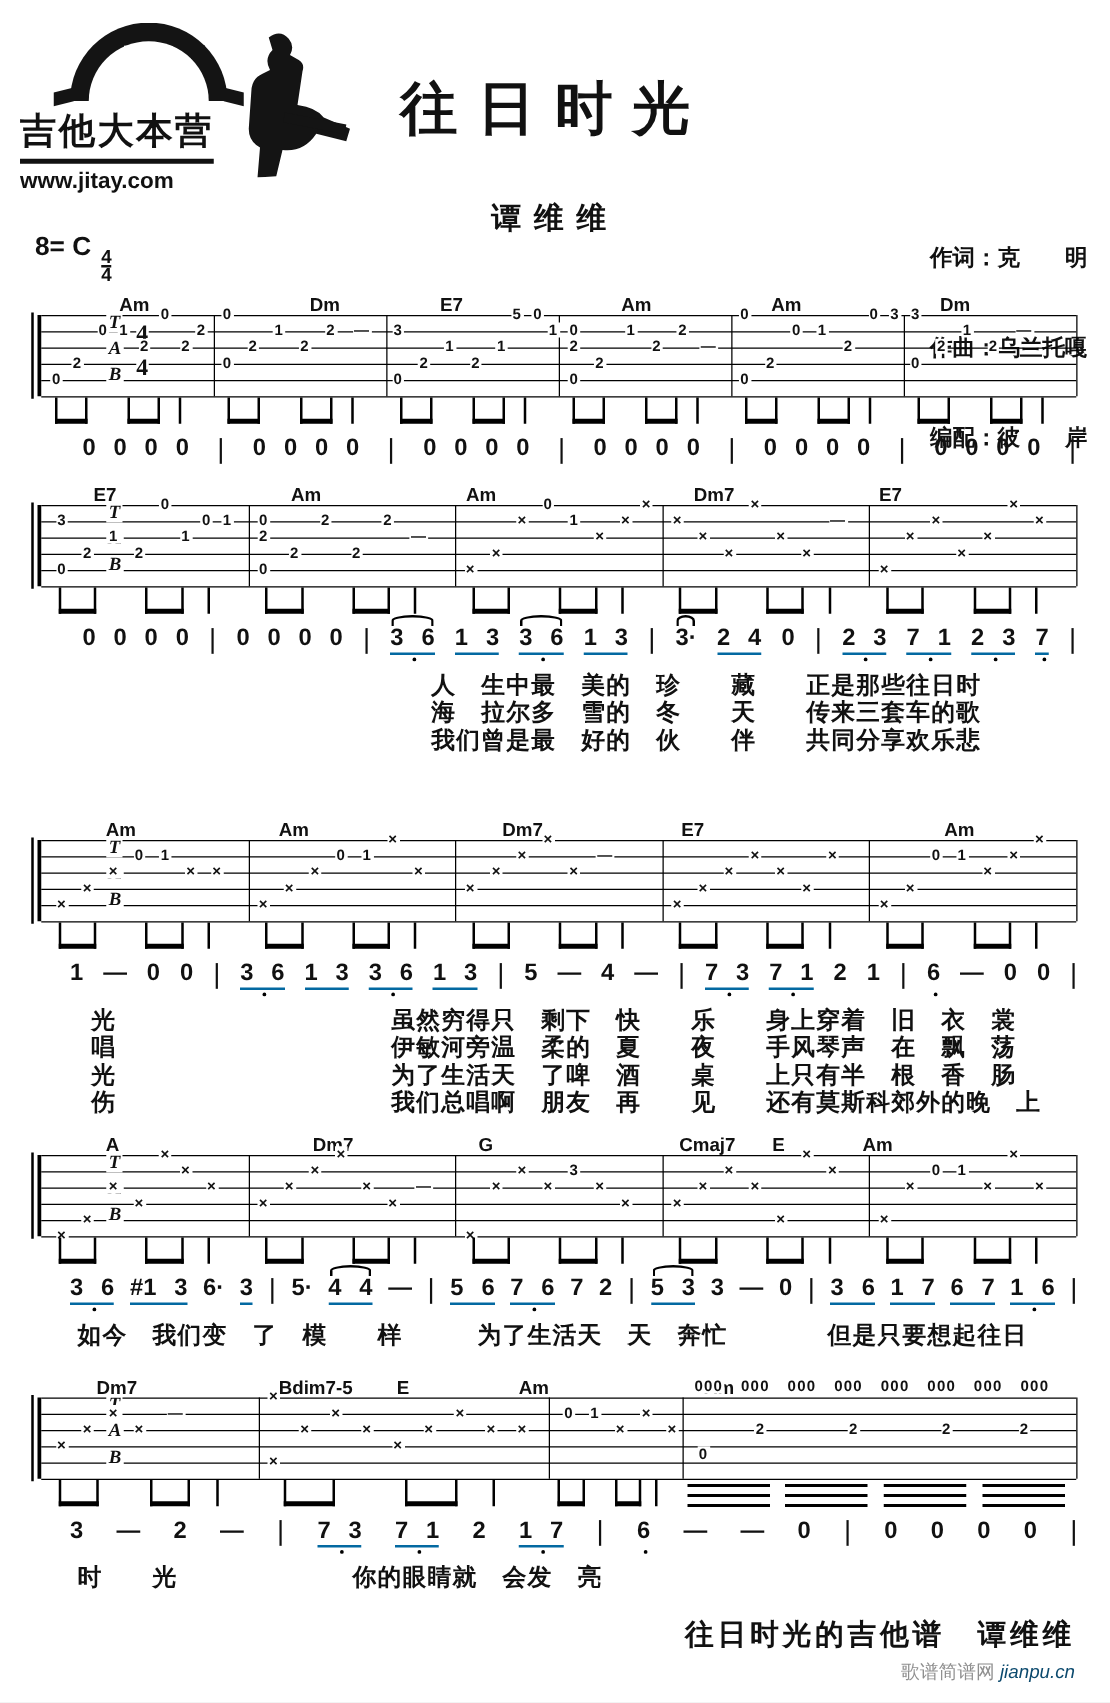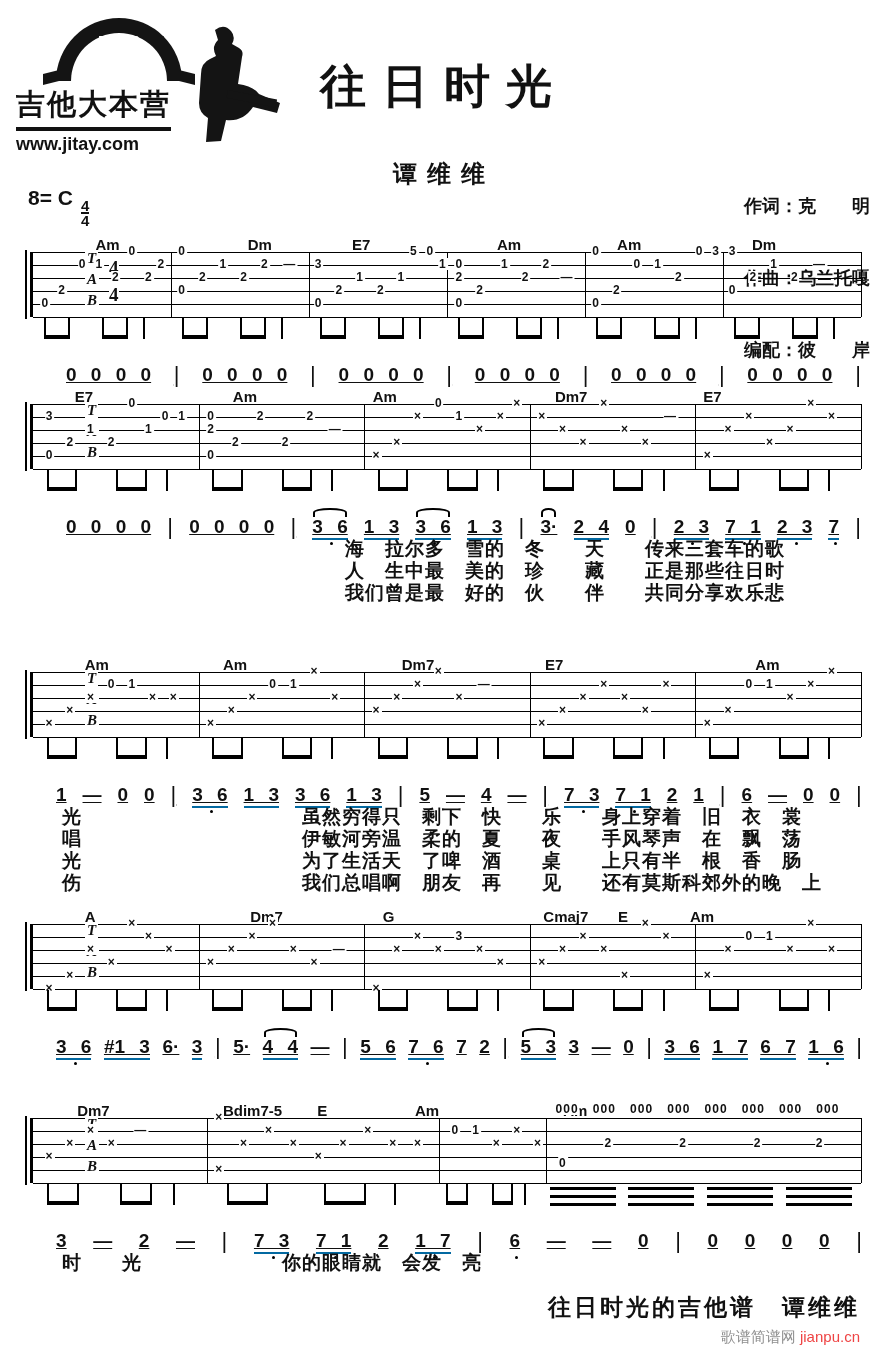--- a/index.html
+++ b/index.html
@@ -47,22 +47,22 @@
   .note{position:absolute;transform:translateX(-50%);font-weight:700;font-size:12px;line-height:12px;
         background:#fff;padding:0 1px;white-space:nowrap;letter-spacing:1px;}
   .beamrow{position:absolute;left:0;right:0;height:26px;}
   .ubeam{position:absolute;top:0;height:17px;border-left:2px solid #000;border-right:2px solid #000;
          border-bottom:4px solid #000;}
   .stem{position:absolute;top:0;height:21px;width:2px;background:#000;}
   .trem{position:absolute;top:3px;height:19px;
         background:repeating-linear-gradient(to bottom,#000 0 3px,transparent 3px 8px);}
 
   
-  .jrow{position:absolute;top:128px;display:flex;justify-content:space-between;align-items:flex-start;
-        font-weight:700;font-size:19px;text-decoration:underline;}
+  .jrow{position:absolute;top:112px;display:flex;justify-content:space-between;align-items:flex-start;
+        font-weight:700;font-size:19px;}
   .tok{position:relative;white-space:pre;line-height:22px;word-spacing:9px;}
   .tok.u{border-bottom:2px solid #0369a1;}
   .tok.bar{font-weight:400;font-size:22px;line-height:22px;}
   .tok.d:after{content:"";position:absolute;left:50%;bottom:-7px;width:3px;height:3px;
                border-radius:50%;background:#000;}
   .tok.arc:before{content:"";position:absolute;left:1px;right:1px;top:-8px;height:7px;
                   border:2px solid #000;border-bottom:none;border-radius:50% 50% 0 0;}
 
   
   .lyr{position:absolute;top:150px;font-weight:700;font-size:19px;line-height:22px;
@@ -300,21 +300,21 @@
           <span class="tok arc">3·</span>
           <span class="tok u">2 4</span>
           <span class="tok">0</span>
           <span class="tok bar">|</span>
           <span class="tok u d">2 3</span>
           <span class="tok u d">7 1</span>
           <span class="tok u d">2 3</span>
           <span class="tok u d">7</span>
           <span class="tok bar">|</span>
         </div>
-        <div class="lyr" style="left: 345px;"><div class="lline">海　拉尔多　雪的　冬　　天　　传来三套车的歌</div><div class="lline">人　生中最　美的　珍　　藏　　正是那些往日时</div><div class="lline">我们曾是最　好的　伙　　伴　　共同分享欢乐悲</div></div>
+        <div class="lyr" style="left: 345px;"><div class="lline">人　生中最　美的　珍　　藏　　正是那些往日时</div><div class="lline">海　拉尔多　雪的　冬　　天　　传来三套车的歌</div><div class="lline">我们曾是最　好的　伙　　伴　　共同分享欢乐悲</div></div>
       </div>
       <div class="system" style="top: 656px;">
         <div class="chord" style="left: 84.648px;">Am</div>
         <div class="chord" style="left: 222.924px;">Am</div>
         <div class="chord" style="left: 401.772px;">Dm7</div>
         <div class="chord" style="left: 545.016px;">E7</div>
         <div class="chord" style="left: 755.328px;">Am</div>
         <div class="staff">
           <div class="sline" style="top: 0px;"></div>
           <div class="sline" style="top: 13px;"></div>
@@ -401,21 +401,21 @@
           <span class="tok u d">7 1</span>
           <span class="tok">2</span>
           <span class="tok">1</span>
           <span class="tok bar">|</span>
           <span class="tok d">6</span>
           <span class="tok">—</span>
           <span class="tok">0</span>
           <span class="tok">0</span>
           <span class="tok bar">|</span>
         </div>
-        <div class="lyr" style="left: 62px;"><div class="lline">光　　　　　　　　　　　虽然穷得只　剩下　快　　乐　　身上穿着　旧　衣　裳</div><div class="lline">唱　　　　　　　　　　　伊敏河旁温　柔的　夏　　夜　　手风琴声　在　飘　荡</div><div class="lline">光　　　　　　　　　　　为了生活天　了啤　酒　　桌　　上只有半　根　香　肠</div><div class="lline">伤　　　　　　　　　　　我们总唱啊　朋友　再　　见　　还有莫斯科郊外的晚　上</div></div>
+        <div class="lyr" style="left: 73px;"><div class="lline">光　　　　　　　　　　　虽然穷得只　剩下　快　　乐　　身上穿着　旧　衣　裳</div><div class="lline">唱　　　　　　　　　　　伊敏河旁温　柔的　夏　　夜　　手风琴声　在　飘　荡</div><div class="lline">光　　　　　　　　　　　为了生活天　了啤　酒　　桌　　上只有半　根　香　肠</div><div class="lline">伤　　　　　　　　　　　我们总唱啊　朋友　再　　见　　还有莫斯科郊外的晚　上</div></div>
       </div>
       <div class="system" style="top: 908px;">
         <div class="chord" style="left: 84.648px;">A</div>
         <div class="chord" style="left: 250.248px;">Dm7</div>
         <div class="chord" style="left: 382.728px;">G</div>
         <div class="chord" style="left: 543.36px;">Cmaj7</div>
         <div class="chord" style="left: 617.88px;">E</div>
         <div class="chord" style="left: 689.916px;">Am</div>
         <div class="staff">
           <div class="sline" style="top: 0px;"></div>
@@ -503,20 +503,21 @@
           <span class="tok">3</span>
           <span class="tok">—</span>
           <span class="tok">0</span>
           <span class="tok bar">|</span>
           <span class="tok u">3 6</span>
           <span class="tok u">1 7</span>
           <span class="tok u">6 7</span>
           <span class="tok u d">1 6</span>
           <span class="tok bar">|</span>
         </div>
+        <div class="lyr" style="left: 62px;"><div class="lline">如今　我们变　了　模　　样　　　为了生活天　天　奔忙　　　　但是只要想起往日</div></div>
       </div>
       <div class="system" style="top: 1102px;">
         <div class="chord" style="left: 77.196px;">Dm7</div>
         <div class="chord" style="left: 222.924px;">Bdim7-5</div>
         <div class="chord" style="left: 317.316px;">E</div>
         <div class="chord" style="left: 415.02px;">Am</div>
         <div class="chord" style="left: 563.232px;">Am</div>
         <div class="staff">
           <div class="sline" style="top: 0px;"></div>
           <div class="sline" style="top: 13px;"></div>
@@ -600,16 +601,16 @@
           <span class="tok">0</span>
           <span class="tok">0</span>
           <span class="tok bar">|</span>
         </div>
         <div class="lyr" style="left: 62px;"><div class="lline">时　　光　　　　　　　你的眼睛就　会发　亮</div></div>
       </div>
     </div>
 
   <div class="fcap">往日时光的吉他谱　谭维维</div>
   <div class="fsite" style="color: rgb(143, 143, 143);">
-    <span>歌谱简谱网 </span><span style="color: #ef4444;">jianpu.cn</span>
+    <span>歌谱简谱网 </span><span style="color: #0c4a6e; font-style: italic;">jianpu.cn</span>
   </div>
 
 </div>
 
 </body></html>

